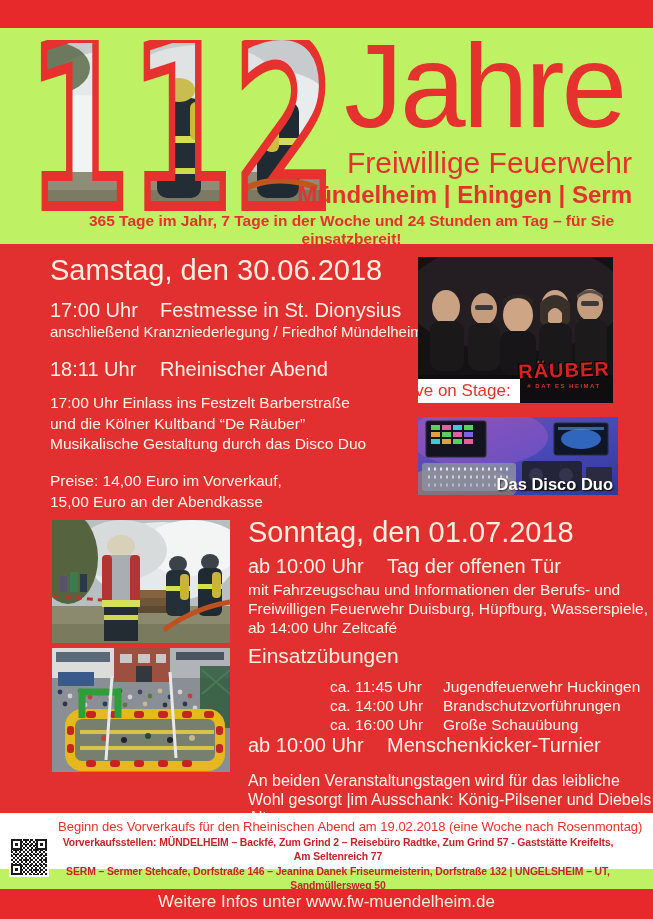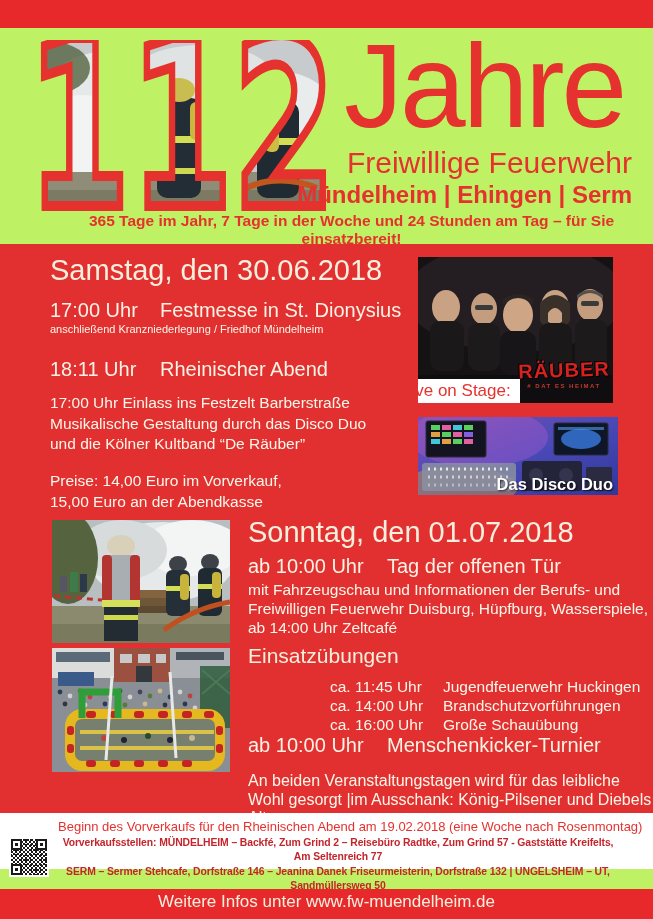--- a/index.html
+++ b/index.html
@@ -17,21 +17,21 @@
            font-size:15.5px;font-weight:700;color:#E5322E;}
   
   .main{position:absolute;left:0;top:244px;width:653px;height:569px;background:#E23030;}
   .main .h1{position:absolute;font-size:29px;color:#F5EFDE;white-space:nowrap;}
   .sat-title{left:50px;top:10px;}
   .sun-title{left:248px;top:272px;}
   .row{position:absolute;display:flex;font-size:20px;color:#F8F3E6;white-space:nowrap;}
   .row .t{flex:0 0 110px;}
   .row.sun .t{flex:0 0 139px;}
   .sat-row1{left:50px;top:55px;}
-  .sat-note{position:absolute;left:50px;top:79px;font-size:11px;color:#FBF6EA;white-space:nowrap;}
+  .sat-note{position:absolute;left:50px;top:79px;font-size:15px;color:#FBF6EA;white-space:nowrap;}
   .sat-row2{left:50px;top:114px;}
   .para{position:absolute;color:#FBF6EA;font-size:15.5px;}
   .sat-para{left:50px;top:149px;line-height:20.5px;}
   .sat-price{left:50px;top:226px;line-height:21px;}
   .sun-row1{left:248px;top:311px;}
   .sun-para{left:248px;top:336px;line-height:19px;}
   .h2{position:absolute;left:248px;top:400px;font-size:21px;color:#F5EFDE;}
   .sched{position:absolute;left:330px;top:433px;font-size:15.5px;color:#FBF6EA;line-height:19px;}
   .sched .srow{display:flex;}
   .sched .st{flex:0 0 113px;}
@@ -119,22 +119,22 @@
       <span>Festmesse in St. Dionysius</span>
     </div>
     <div class="sat-note">anschließend Kranzniederlegung / Friedhof Mündelheim</div>
 
     <div class="row sat-row2">
       <span class="t">18:11 Uhr</span>
       <span>Rheinischer Abend</span>
     </div>
     <div class="para sat-para">
       <div>17:00 Uhr Einlass ins Festzelt Barberstraße</div>
+      <div>und die Kölner Kultband “De Räuber”</div>
       <div>Musikalische Gestaltung durch das Disco Duo</div>
-      <div>und die Kölner Kultband “De Räuber”</div>
     </div>
     <div class="para sat-price">
       <div>Preise: 14,00 Euro im Vorverkauf,</div>
       <div>15,00 Euro an der Abendkasse</div>
     </div>
 
     <div class="photo band-photo">
       <svg width="195" height="146" viewBox="0 0 195 146">
         <rect width="195" height="146" fill="#151214"></rect>
         <ellipse cx="97" cy="40" rx="110" ry="55" fill="#241e22"></ellipse>

